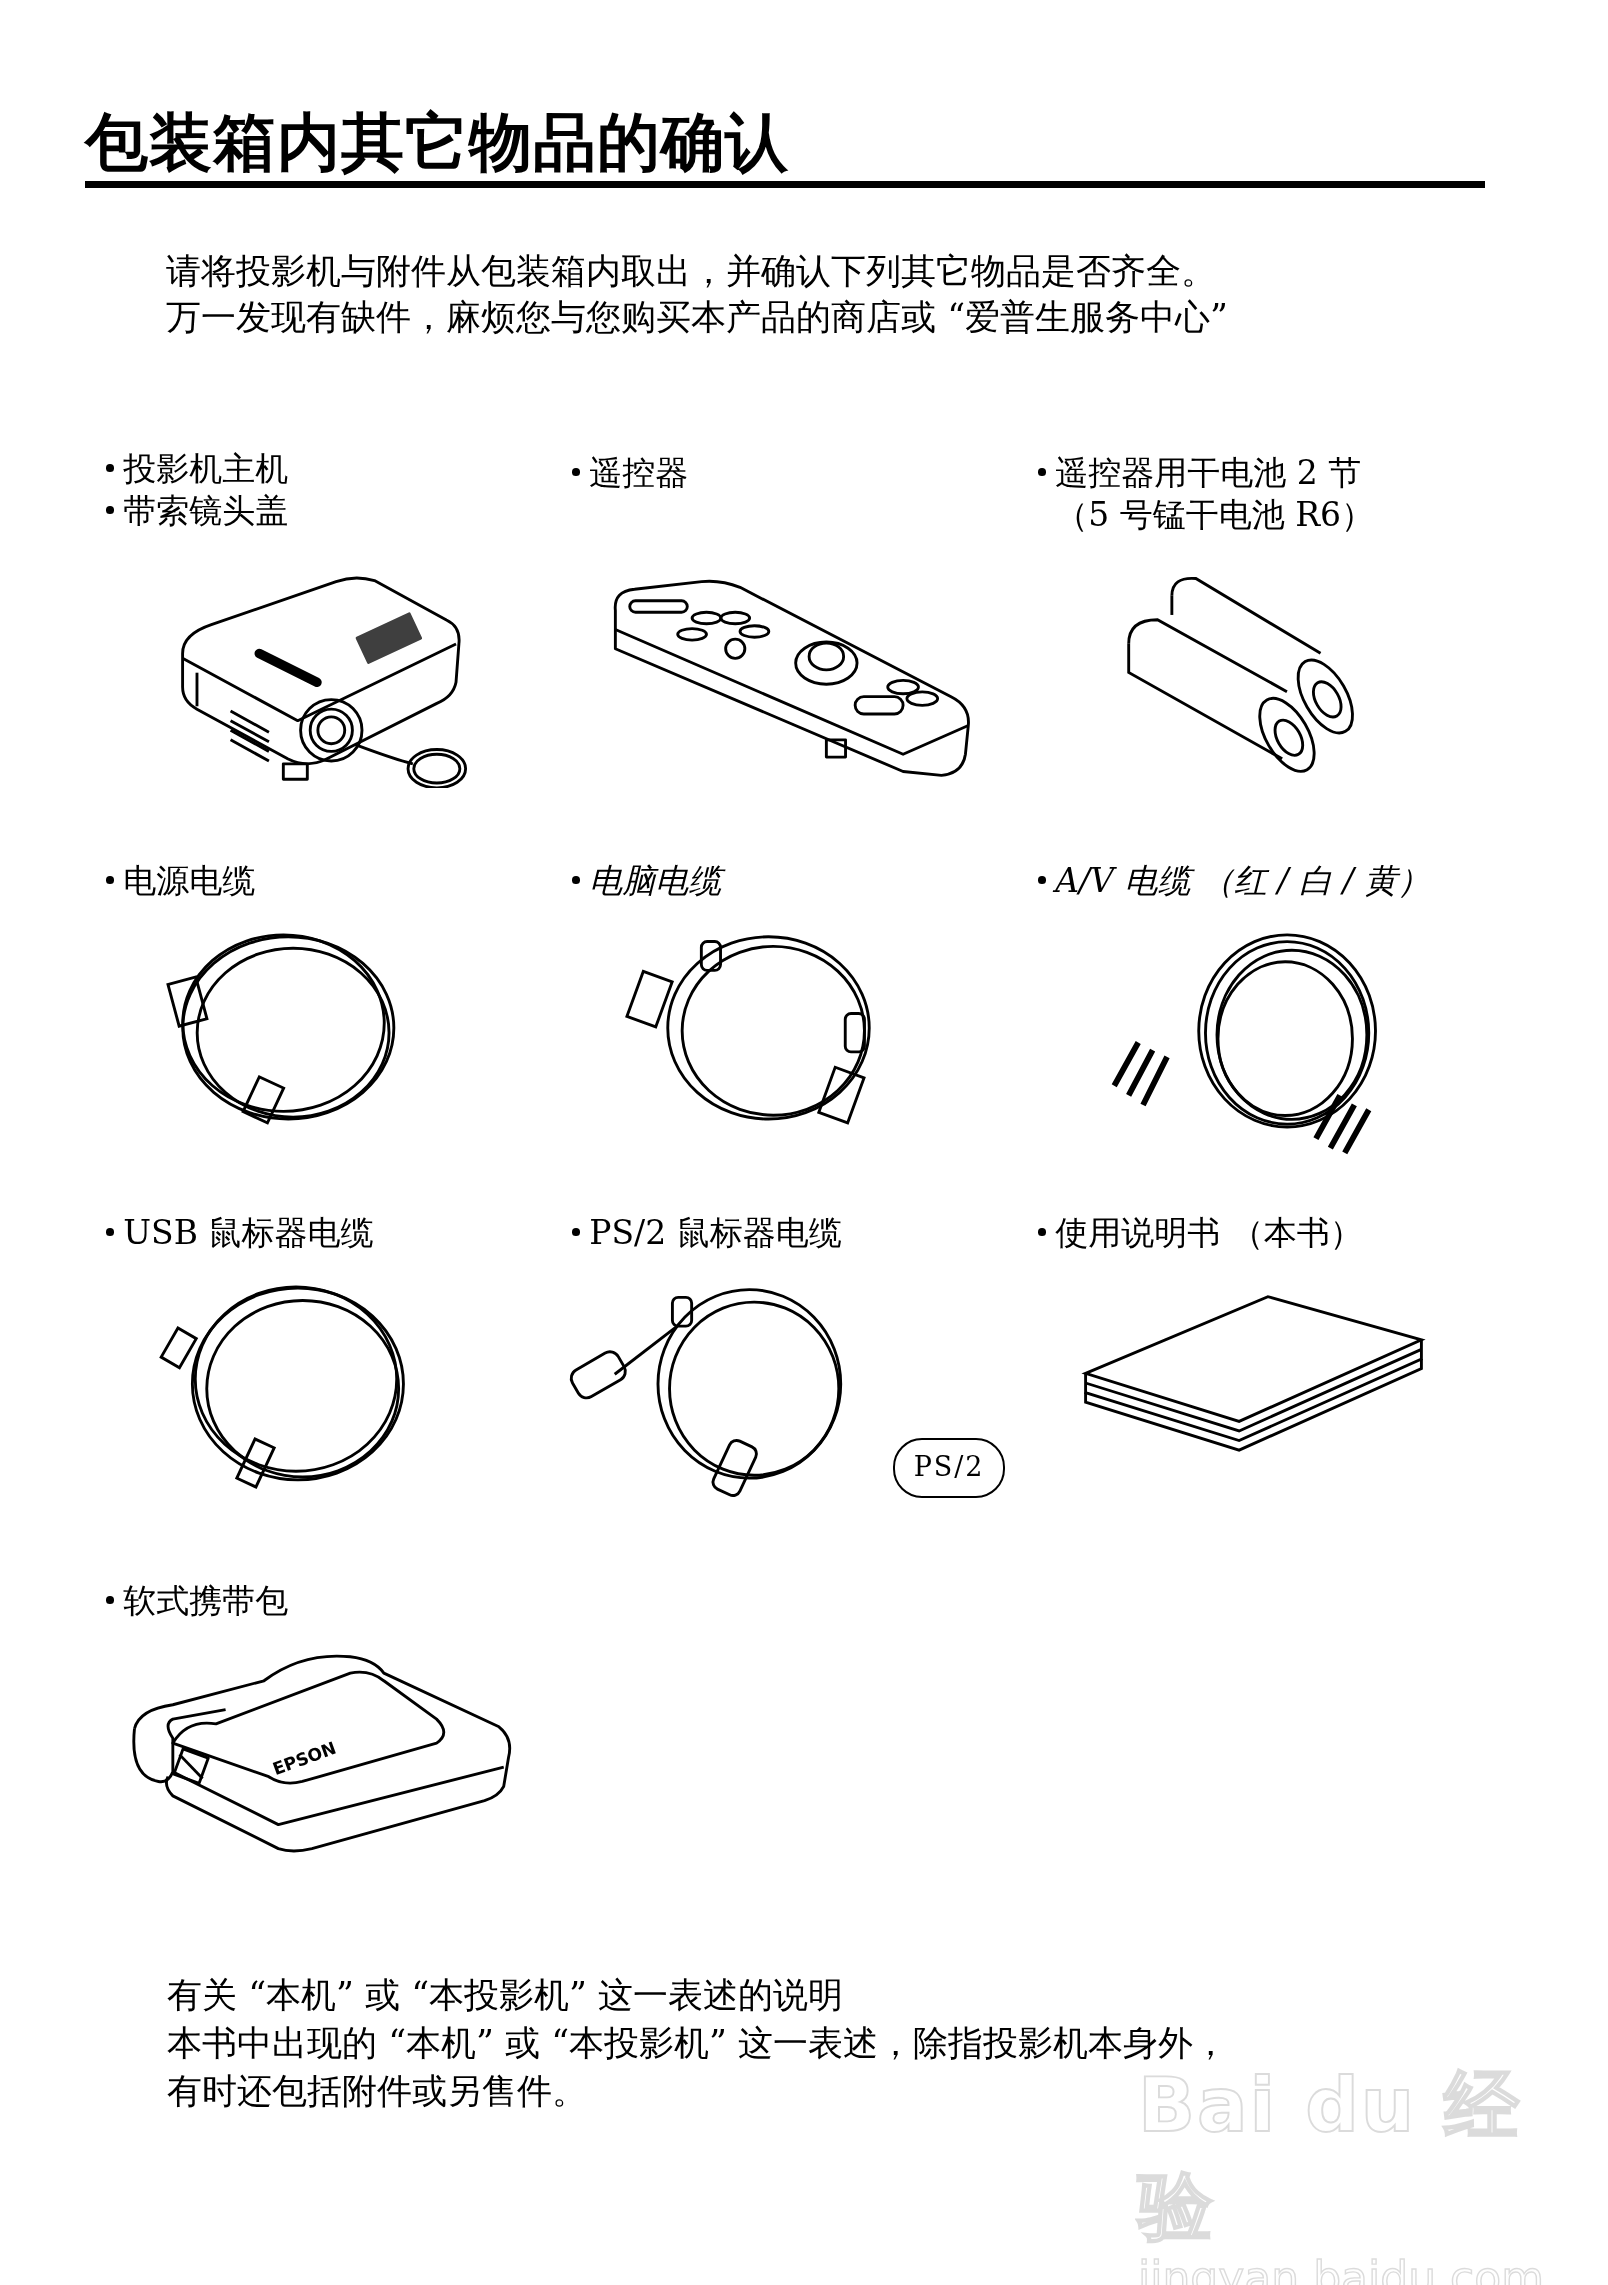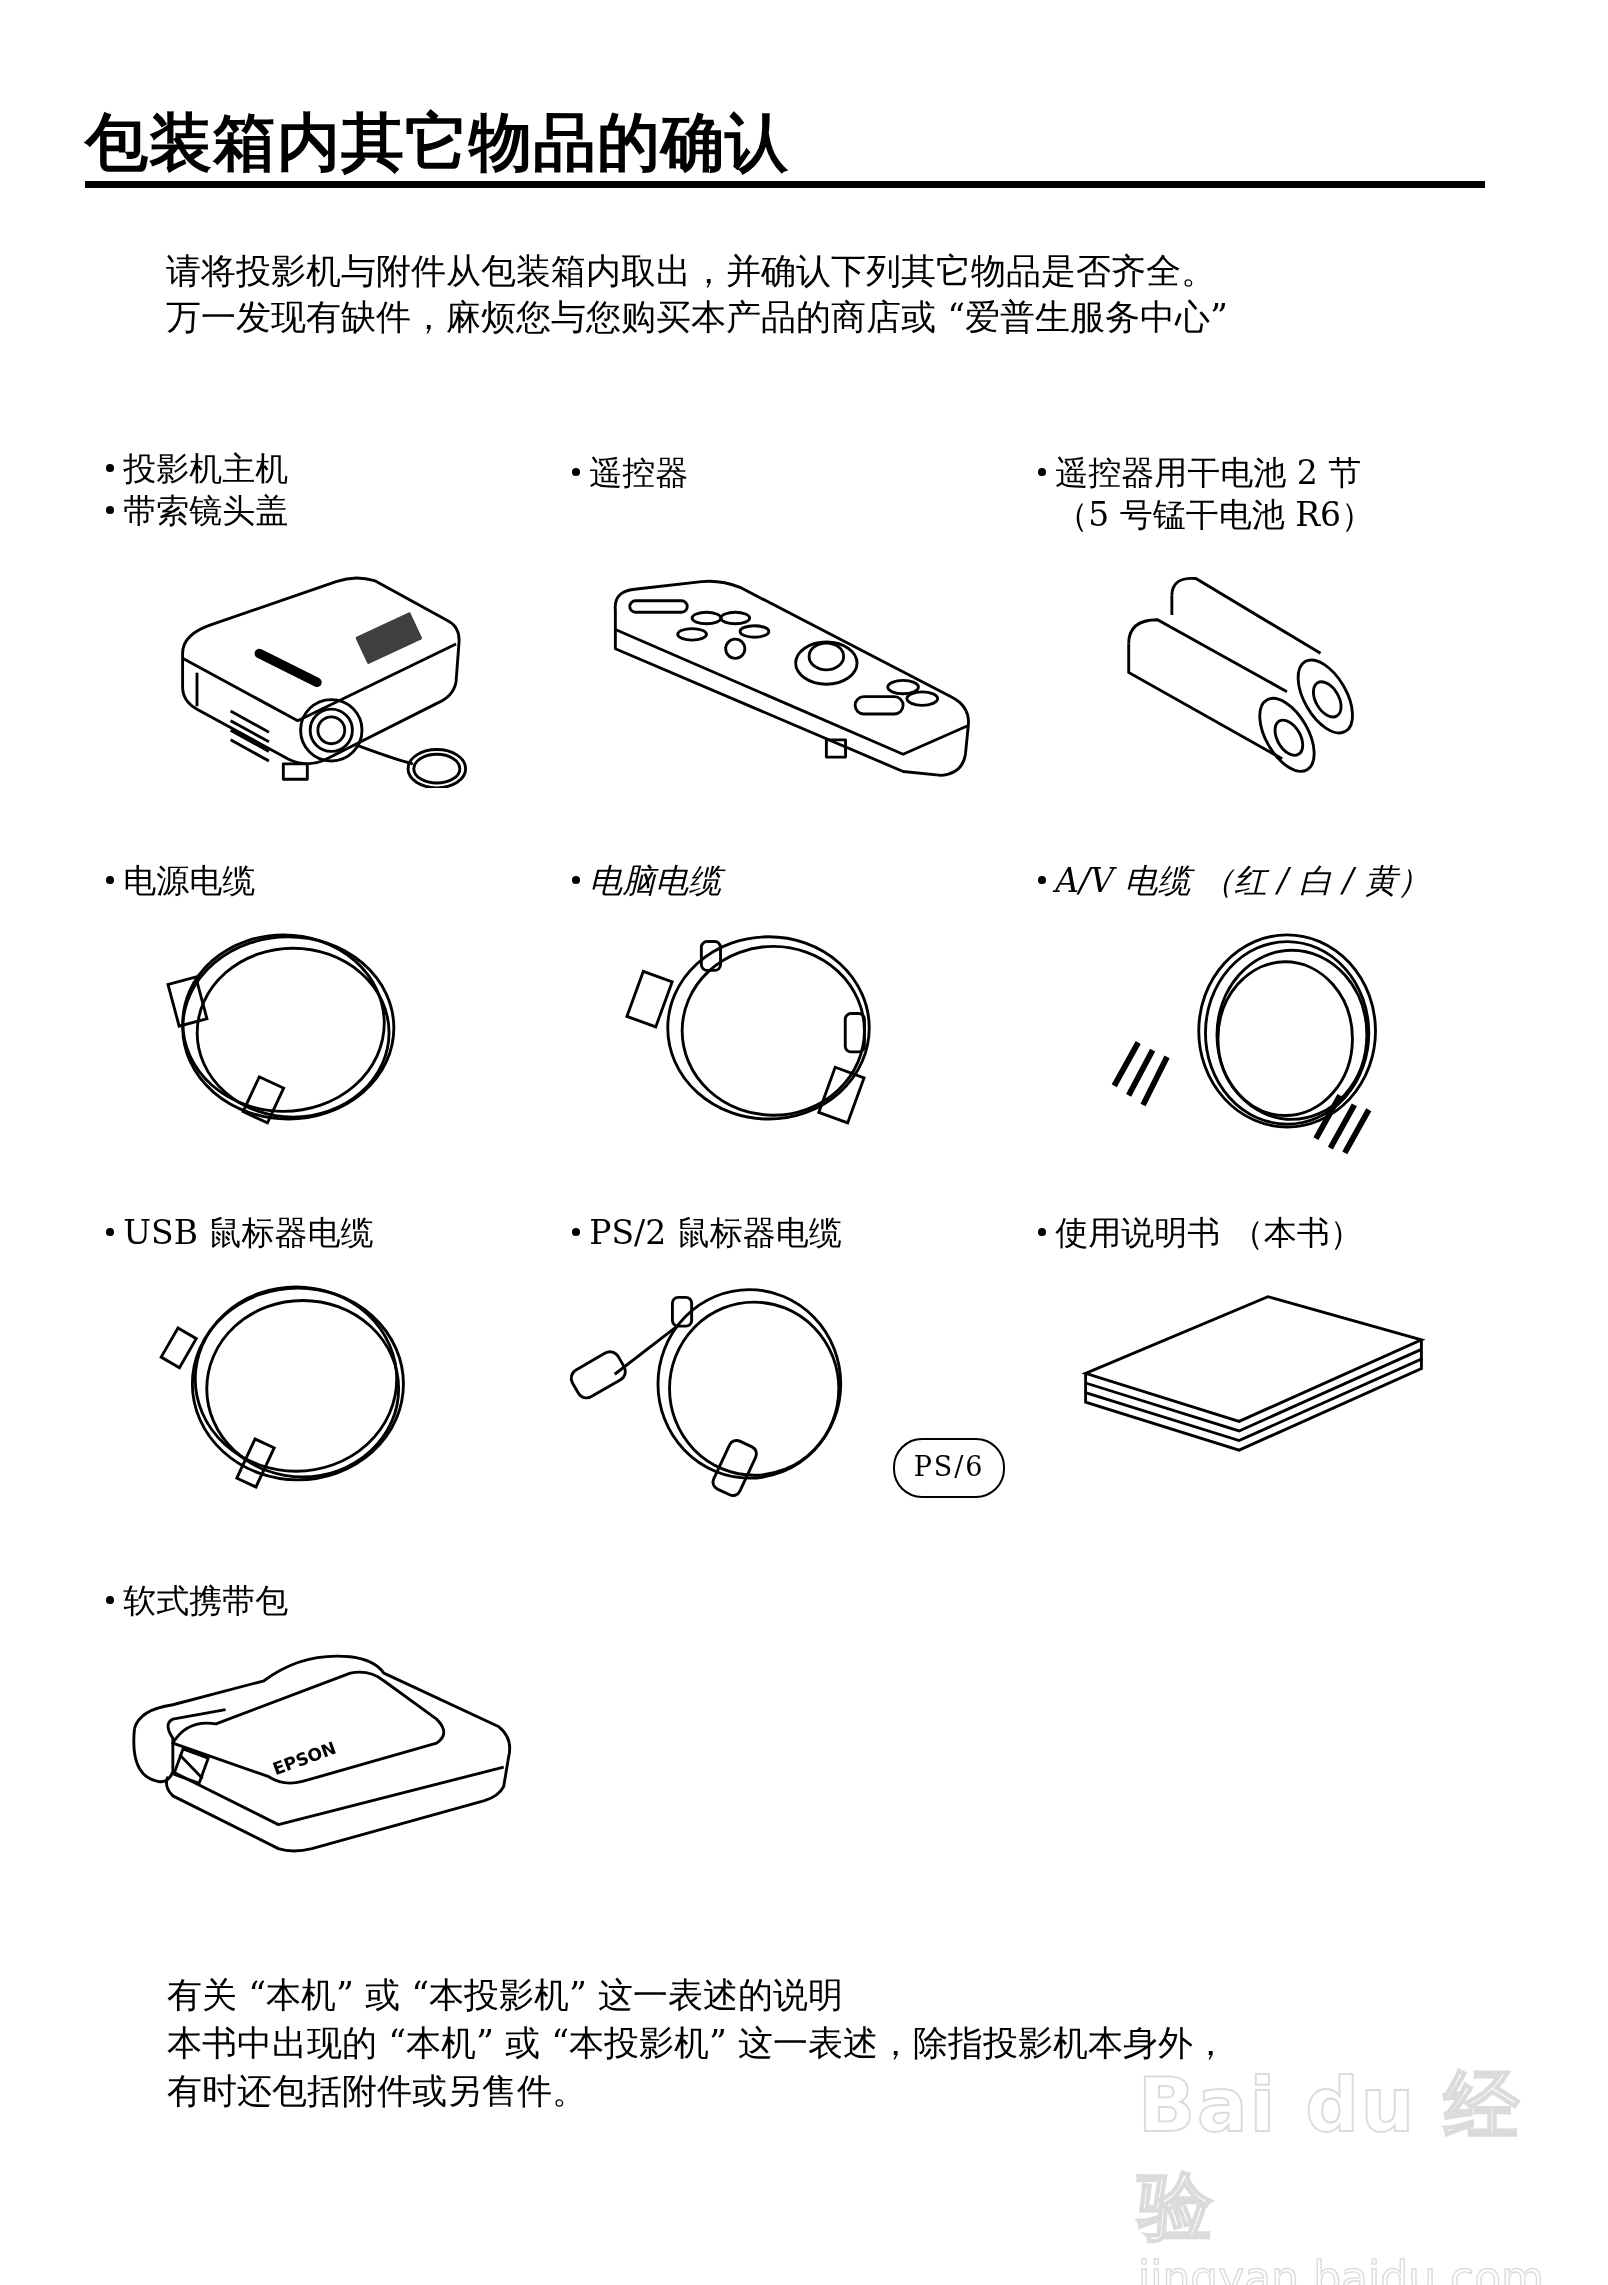--- a/index.html
+++ b/index.html
@@ -159,21 +159,21 @@
 <div class="illus" style="left:557px;top:1278px;">
   <svg width="327" height="231" viewBox="0 0 340 240" fill="none" stroke="#000" stroke-width="3">
     <ellipse cx="200" cy="110" rx="95" ry="98"></ellipse>
       <ellipse cx="205" cy="115" rx="88" ry="90"></ellipse>
     <rect x="120" y="20" width="20" height="30" rx="6"></rect>
     <path d="M125 50 L60 100"></path>
     <rect x="15" y="85" width="55" height="32" rx="10" transform="rotate(-30 42 100)"></rect>
     <rect x="170" y="170" width="30" height="55" rx="8" transform="rotate(25 185 197)"></rect>
   </svg>
 </div>
-<div class="ps2-badge">PS/6</div>
+<div class="ps2-badge">PS/2</div>
 
 <div class="item" style="left:1038px;top:1212px;">
   <div class="label"><span class="dot"></span><span>使用说明书 （本书）</span></div>
 </div>
 <div class="illus" style="left:1076px;top:1287px;">
   <svg width="355" height="192" viewBox="0 0 370 200" fill="none" stroke="#000" stroke-width="3">
     <path d="M10 90 L200 10 L360 55 L170 140 Z"></path>
     <path d="M10 90 L10 110 L170 160 L360 75 L360 55"></path>
     <path d="M10 100 L170 150 L360 65"></path>
     <path d="M10 110 L10 120 L170 170 L360 85 L360 75"></path>

